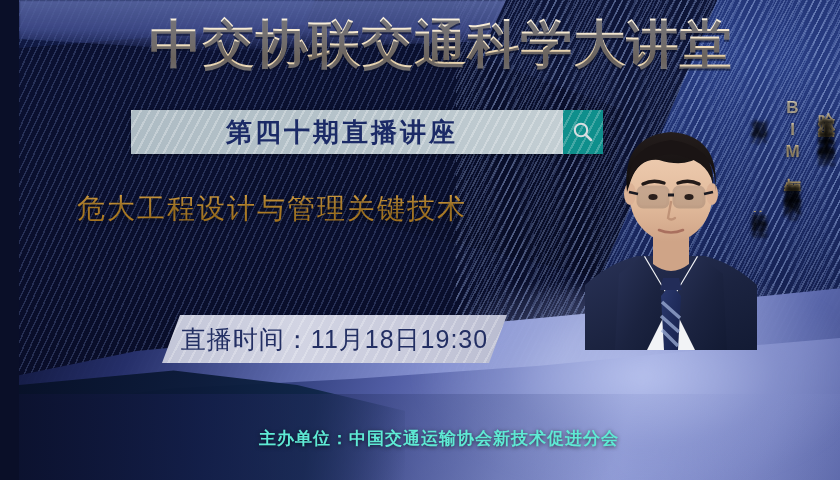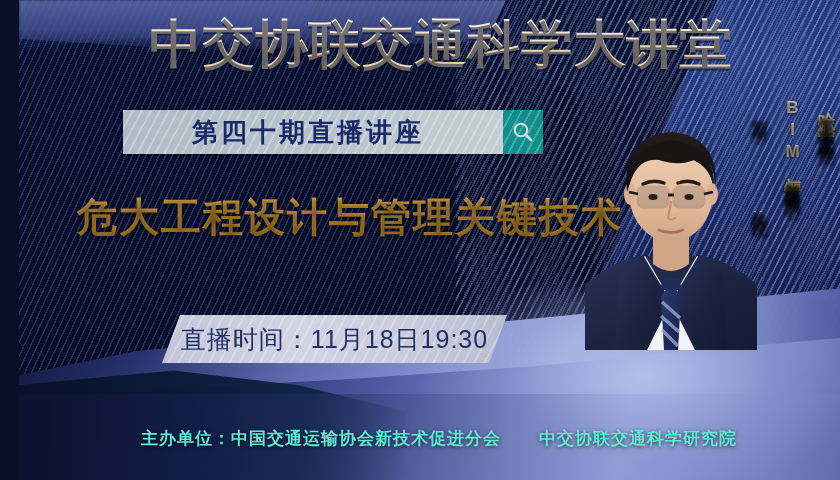--- a/index.html
+++ b/index.html
@@ -97,21 +97,21 @@
   .main-title-shadow{
     position:absolute;left:112px;top:14px;width:620px;height:62px;
     display:flex;align-items:center;justify-content:center;
     font-size:52px;font-weight:bold;letter-spacing:1px;
     color:#070b22;-webkit-text-stroke:5px #070b22;
     white-space:nowrap;z-index:-1;
   }
   .title-wrap{position:absolute;left:0;top:0;width:840px;height:90px;}
   
   .sub-bar{
-    position:absolute;left:104px;top:110px;width:420px;height:44px;
+    position:absolute;left:112px;top:110px;width:472px;height:44px;
     display:flex;align-items:stretch;
     box-shadow:0 1px 4px rgba(0,0,0,.35);
   }
   .sub-bar-main{
     flex:1;position:relative;overflow:hidden;
     background:linear-gradient(90deg,#aebcc4 0%,#b7c4cb 55%,#c3ced3 100%);
     display:flex;align-items:center;justify-content:center;
   }
   .sub-bar-main::after{
     content:"";position:absolute;inset:0;
@@ -133,21 +133,21 @@
     content:"";position:absolute;inset:0;
     background-image:repeating-linear-gradient(118deg,
       rgba(255,255,255,.22) 0px, rgba(255,255,255,.22) 2px,
       rgba(0,0,0,0) 2px, rgba(0,0,0,0) 8px);
     pointer-events:none;
   }
   .sub-bar-icon svg{position:relative;z-index:2;}
   
   .headline{
     position:absolute;left:58px;top:190px;
-    font-size:40px;font-weight:bold;letter-spacing:2px;white-space:nowrap;
+    font-size:28px;font-weight:normal;letter-spacing:2px;white-space:nowrap;
     background:linear-gradient(180deg,#e0a94a 0%,#c8912e 48%,#b9801f 100%);
     -webkit-background-clip:text;background-clip:text;color:transparent;
     text-shadow:0 2px 5px rgba(0,0,0,.45);
   }
   
   .time-banner{
     position:absolute;left:143px;top:315px;width:345px;height:48px;
     background:linear-gradient(90deg,#c3c6d8 0%,#d2d4e3 40%,#c9cbdc 72%,#b9bcd0 100%);
     clip-path:polygon(18px 0%, 100% 0%, calc(100% - 18px) 100%, 0% 100%);
     display:flex;align-items:center;justify-content:center;
@@ -304,16 +304,15 @@
     </svg>
   </div>
 
   <div class="vcol v-org1">哈尔滨工业大学土木工程学院</div>
   <div class="vcol v-org2">BIM与智慧工地研究中心</div>
   <div class="vcol v-name">刘昌永</div>
   <div class="vcol v-role">执行主任</div>
 
   <div class="footer">
     <span><span>主办单位：</span><span>中国交通运输协会新技术促进分会</span></span>
-    <span>中交协联交通科学研究院</span>
   </div>
 
 </div>
 
 </body></html>

